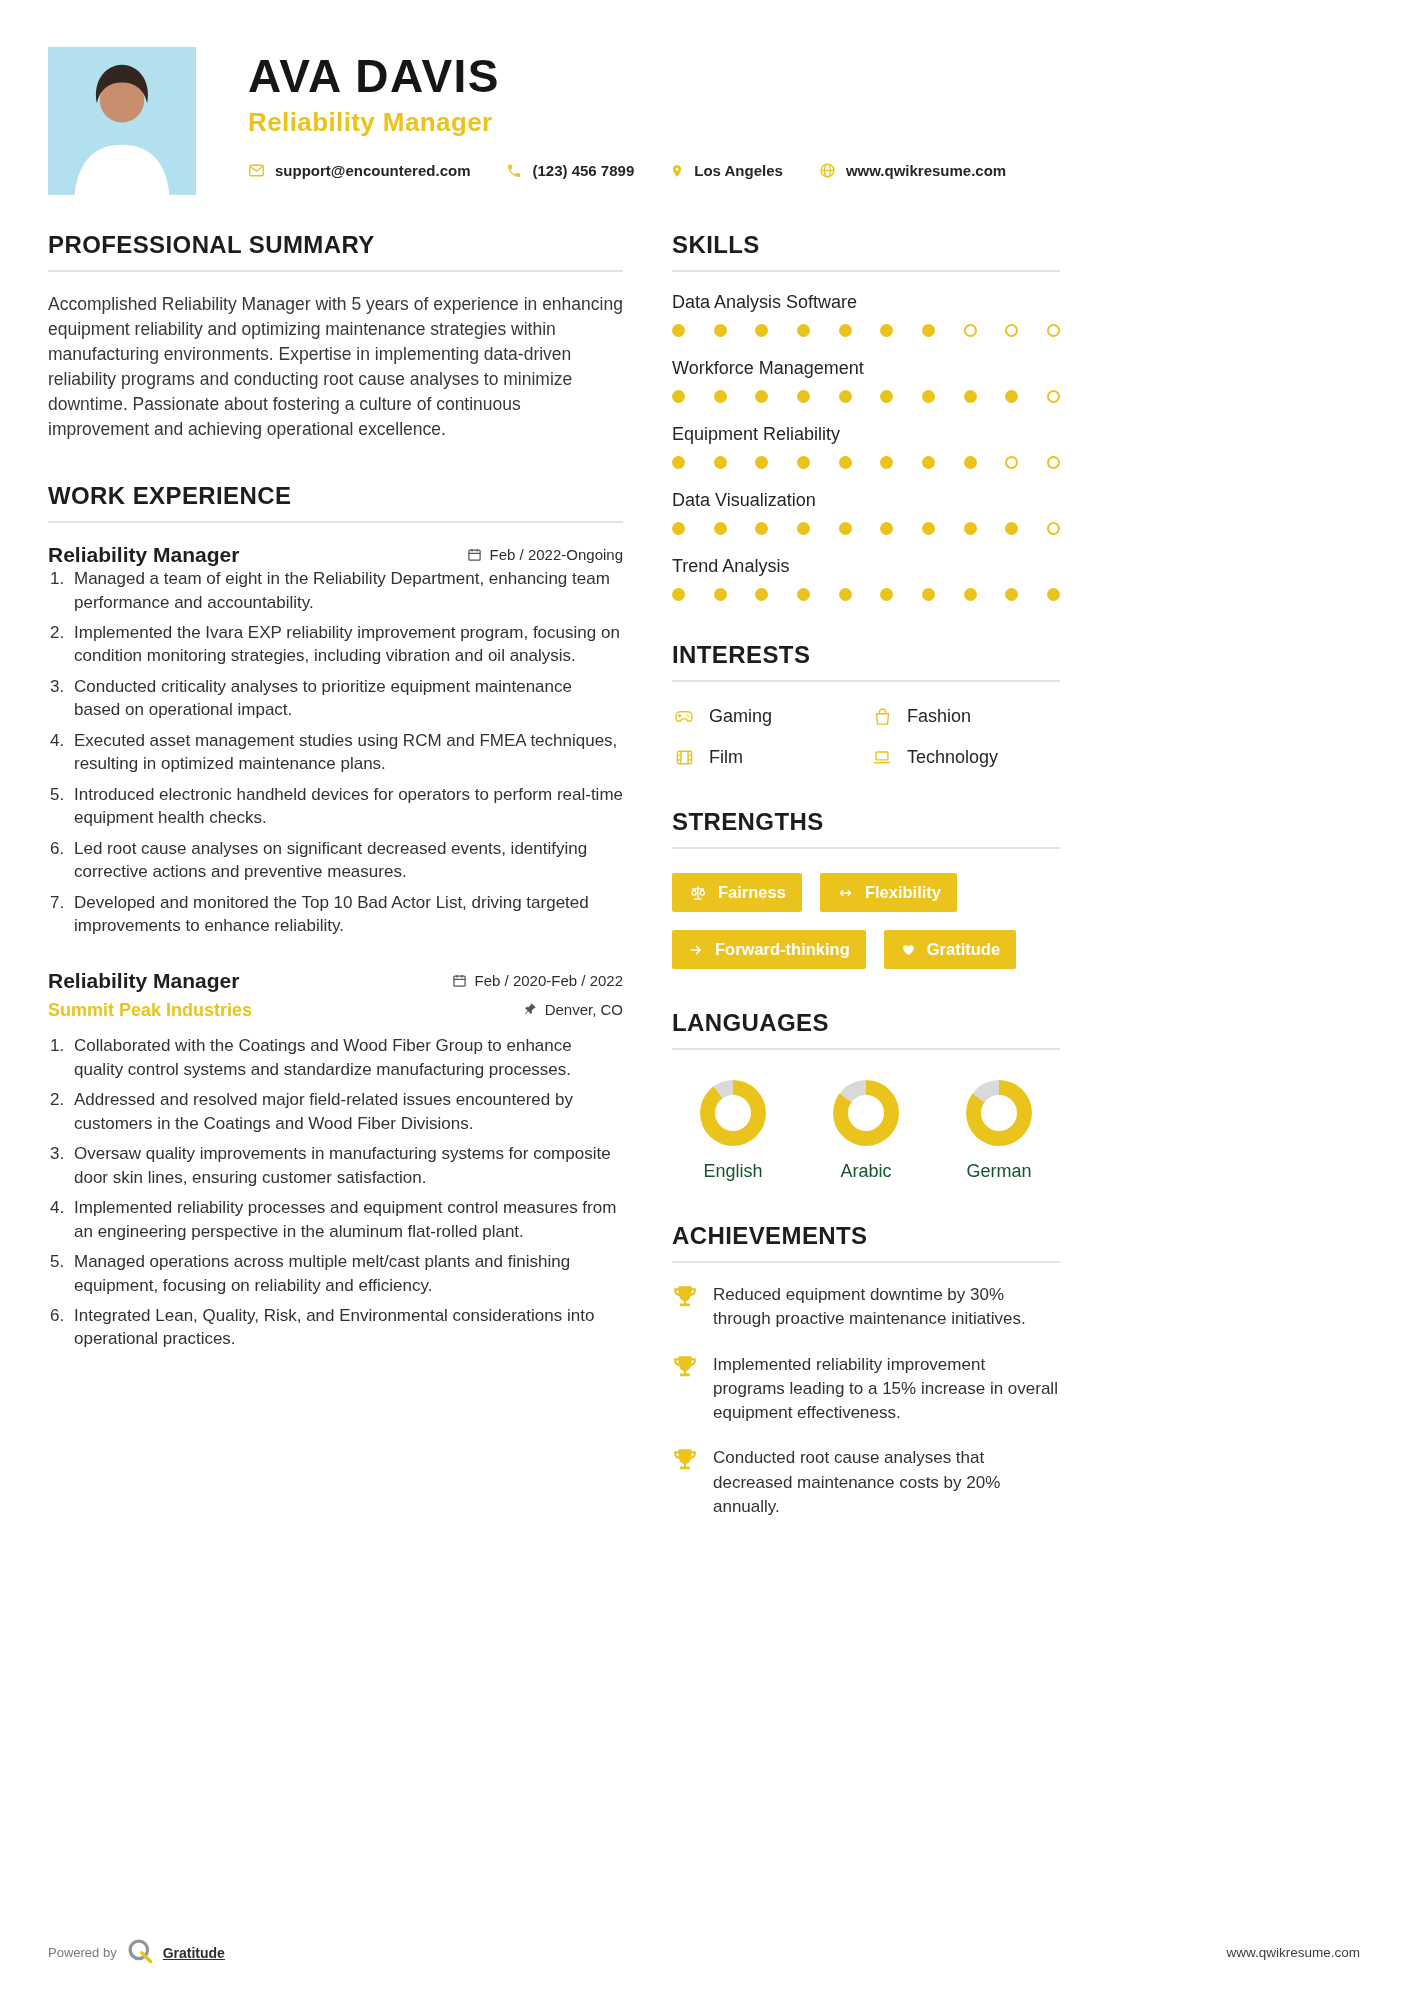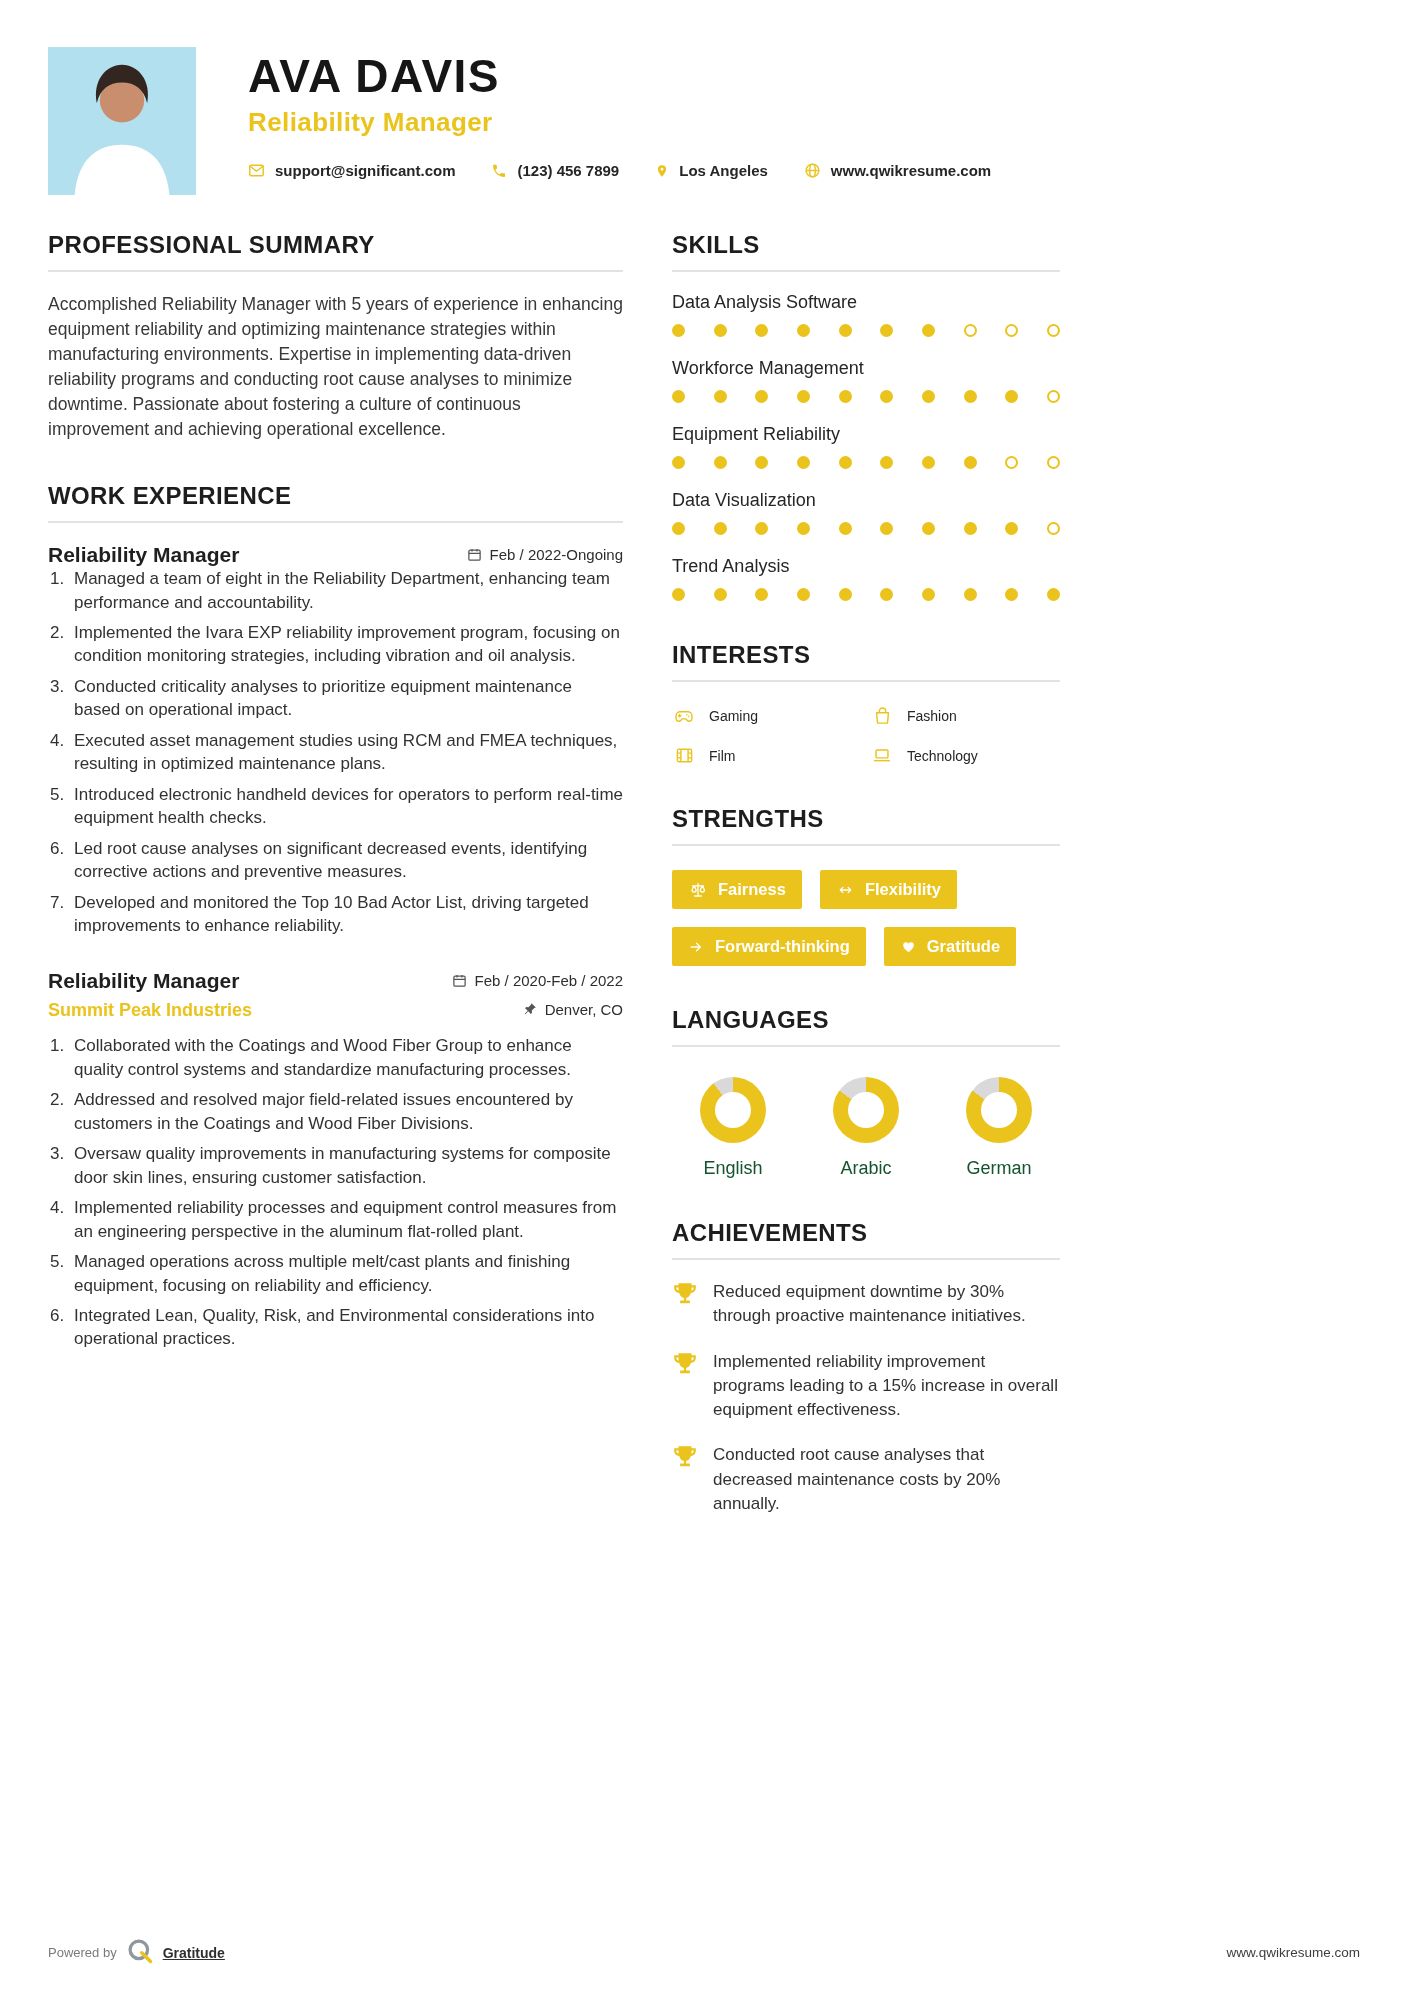--- a/index.html
+++ b/index.html
@@ -42,21 +42,21 @@
   ol.bullets { padding-left:21px; font-size:17px; line-height:1.38; color:#323232; }
   ol.bullets li { margin-bottom:7px; padding-left:5px; }
   
   .skill { margin-bottom:21px; }
   .skill-name { font-size:18px; color:#262626; margin-bottom:11px; }
   .dots { display:flex; justify-content:space-between; }
   .dot { width:13px; height:13px; border-radius:50%; border:2px solid var(--accent); }
   .dot.filled { background:var(--accent); }
   
   .interests-grid { display:grid; grid-template-columns:1fr 1fr; row-gap:20px; column-gap:8px; padding-top:4px; }
-  .interest { display:flex; align-items:center; gap:13px; font-size:14px; color:#262626; }
+  .interest { display:flex; align-items:center; gap:13px; font-size:18px; color:#262626; }
   .interest .icon { color:var(--accent); display:inline-flex; width:24px; justify-content:center; }
   
   .strengths-wrap { display:flex; flex-wrap:wrap; gap:18px 18px; padding-top:4px; }
   .strength {
     display:inline-flex; align-items:center; gap:10px; background:var(--accent); color:#fff;
     font-size:16.5px; font-weight:700; padding:10px 16px; border-radius:2px;
   }
   .strength .icon { display:inline-flex; color:#fff; }
   
   .langs { display:flex; justify-content:space-between; padding:10px 2px 0 2px; }
@@ -92,21 +92,21 @@
       <h1 class="name">AVA DAVIS</h1>
       <div class="job-title">Reliability Manager</div>
       <div class="contact-row">
         <span class="contact-item">
           <span class="icon">
             <svg width="17" height="17" viewBox="0 0 24 24" fill="none" stroke="currentColor" stroke-width="2">
                 <rect x="2.5" y="4.5" width="19" height="15" rx="2"></rect>
                 <path d="M3 6l9 7 9-7"></path>
               </svg>
           </span>
-          <span>support@significant.com</span>
+          <span>support@encountered.com</span>
         </span>
         <span class="contact-item">
           <span class="icon">
             <svg width="16" height="16" viewBox="0 0 24 24" fill="currentColor">
                 <path d="M6.62 10.79a15.05 15.05 0 0 0 6.59 6.59l2.2-2.2a1 1 0 0 1 1.01-.25c1.12.37 2.33.57 3.58.57a1 1 0 0 1 1 1V20a1 1 0 0 1-1 1C10.85 21 3 13.15 3 3.5a1 1 0 0 1 1-1h3.5a1 1 0 0 1 1 1c0 1.25.2 2.46.57 3.58a1 1 0 0 1-.25 1.01l-2.2 2.2z"></path>
               </svg>
           </span>
           <span>(123) 456 7899</span>
         </span>
         <span class="contact-item">

